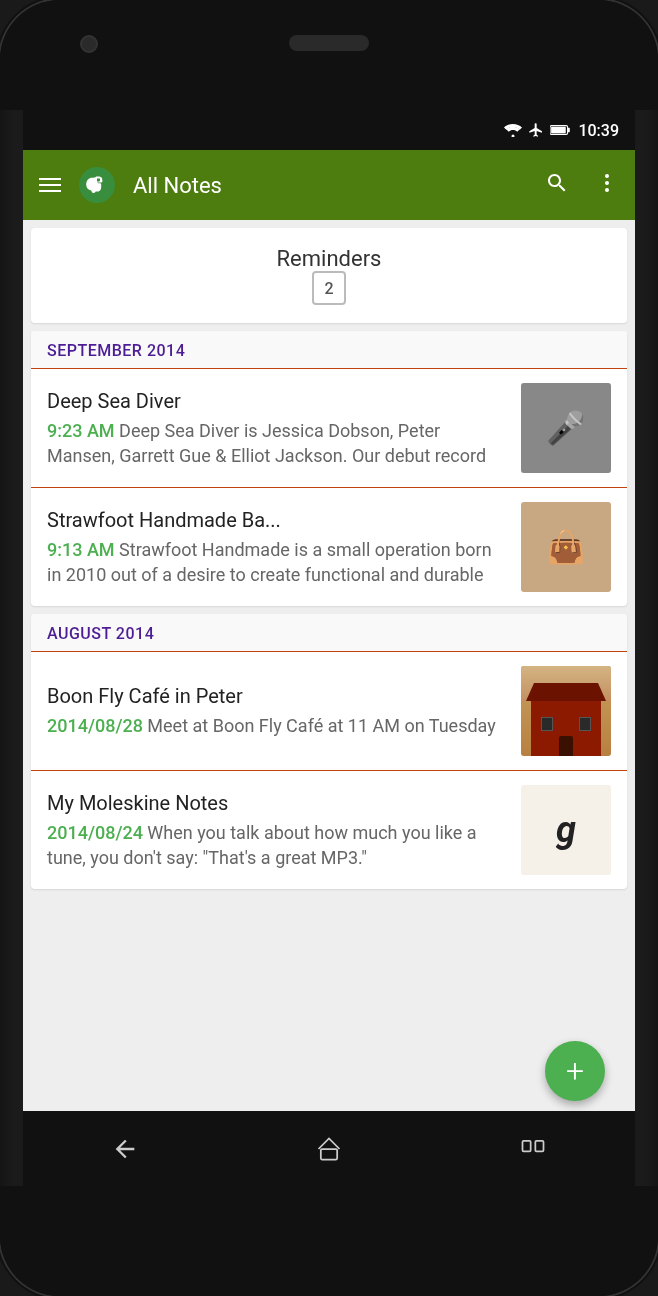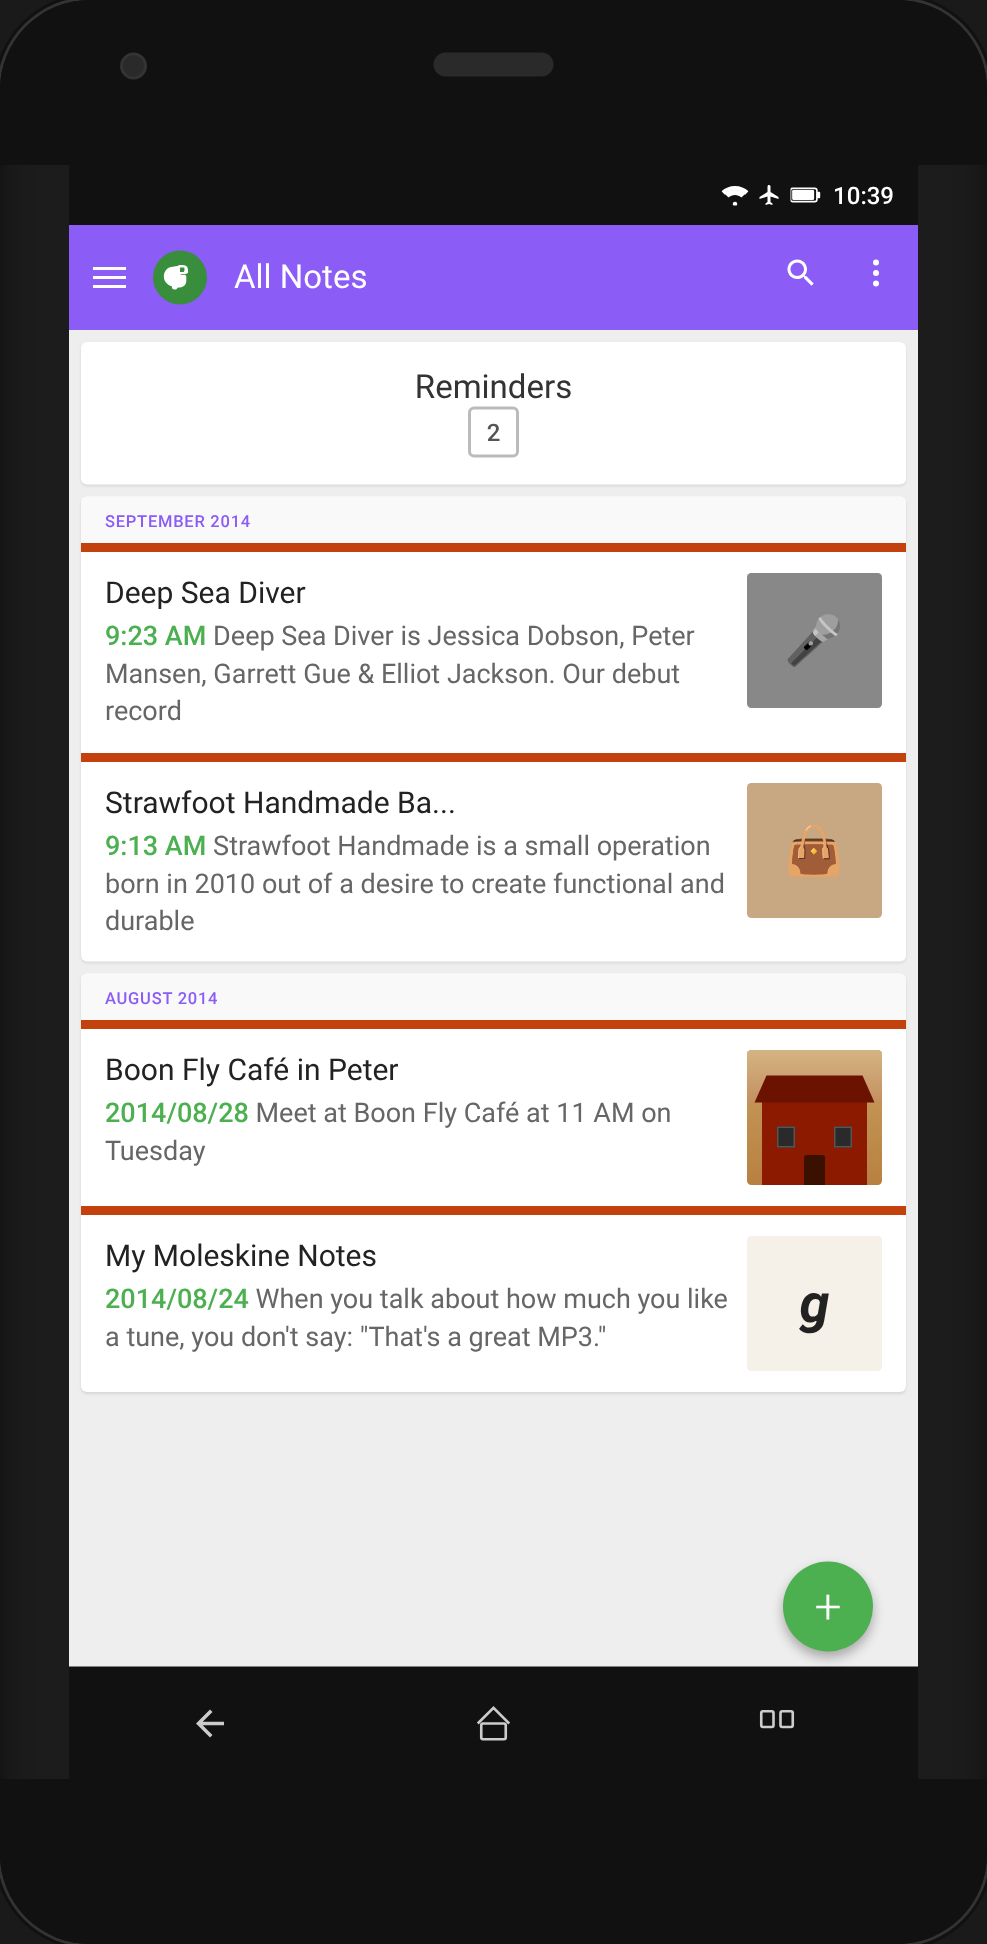--- a/index.html
+++ b/index.html
@@ -54,21 +54,21 @@
       background: #2a2a2a;
       border-radius: 8px;
       position: absolute;
       left: 50%;
       transform: translateX(-50%);
       top: 35px;
     }
 
     
     .screen {
-      width: 566px;
+      width: 612px;
       flex: 1;
       background: #f0f0f0;
       display: flex;
       flex-direction: column;
       overflow: hidden;
       position: relative;
     }
 
     
     .status-bar {
@@ -87,21 +87,21 @@
       gap: 6px;
     }
     .status-time {
       color: white;
       font-size: 16px;
       font-weight: 500;
     }
 
     
     .app-bar {
-      background: #8b5cf6;
+      background: #4d7c0f;
       height: 70px;
       display: flex;
       align-items: center;
       padding: 0 16px;
       flex-shrink: 0;
       gap: 18px;
     }
     .menu-icon {
       color: white;
       font-size: 22px;
@@ -191,33 +191,33 @@
     
     .section-group {
       background: white;
       margin: 0 8px;
       border-radius: 4px;
       box-shadow: 0 1px 2px rgba(0,0,0,0.1);
       overflow: hidden;
     }
     .section-header {
       padding: 10px 16px 8px;
-      font-size: 11px;
-      color: #8b5cf6;
+      font-size: 16px;
+      color: #4c1d95;
       font-weight: 500;
       letter-spacing: 0.5px;
       background: #f9f9f9;
     }
 
     .note-item {
       padding: 14px 16px;
       display: flex;
-      align-items: flex-start;
+      align-items: center;
       gap: 12px;
-      border-top: 6px solid #c2410c;
+      border-top: 1px solid #c2410c;
       cursor: pointer;
     }
     .note-item:first-child {
       border-top: none;
     }
     .note-content {
       flex: 1;
       min-width: 0;
     }
     .note-title {

